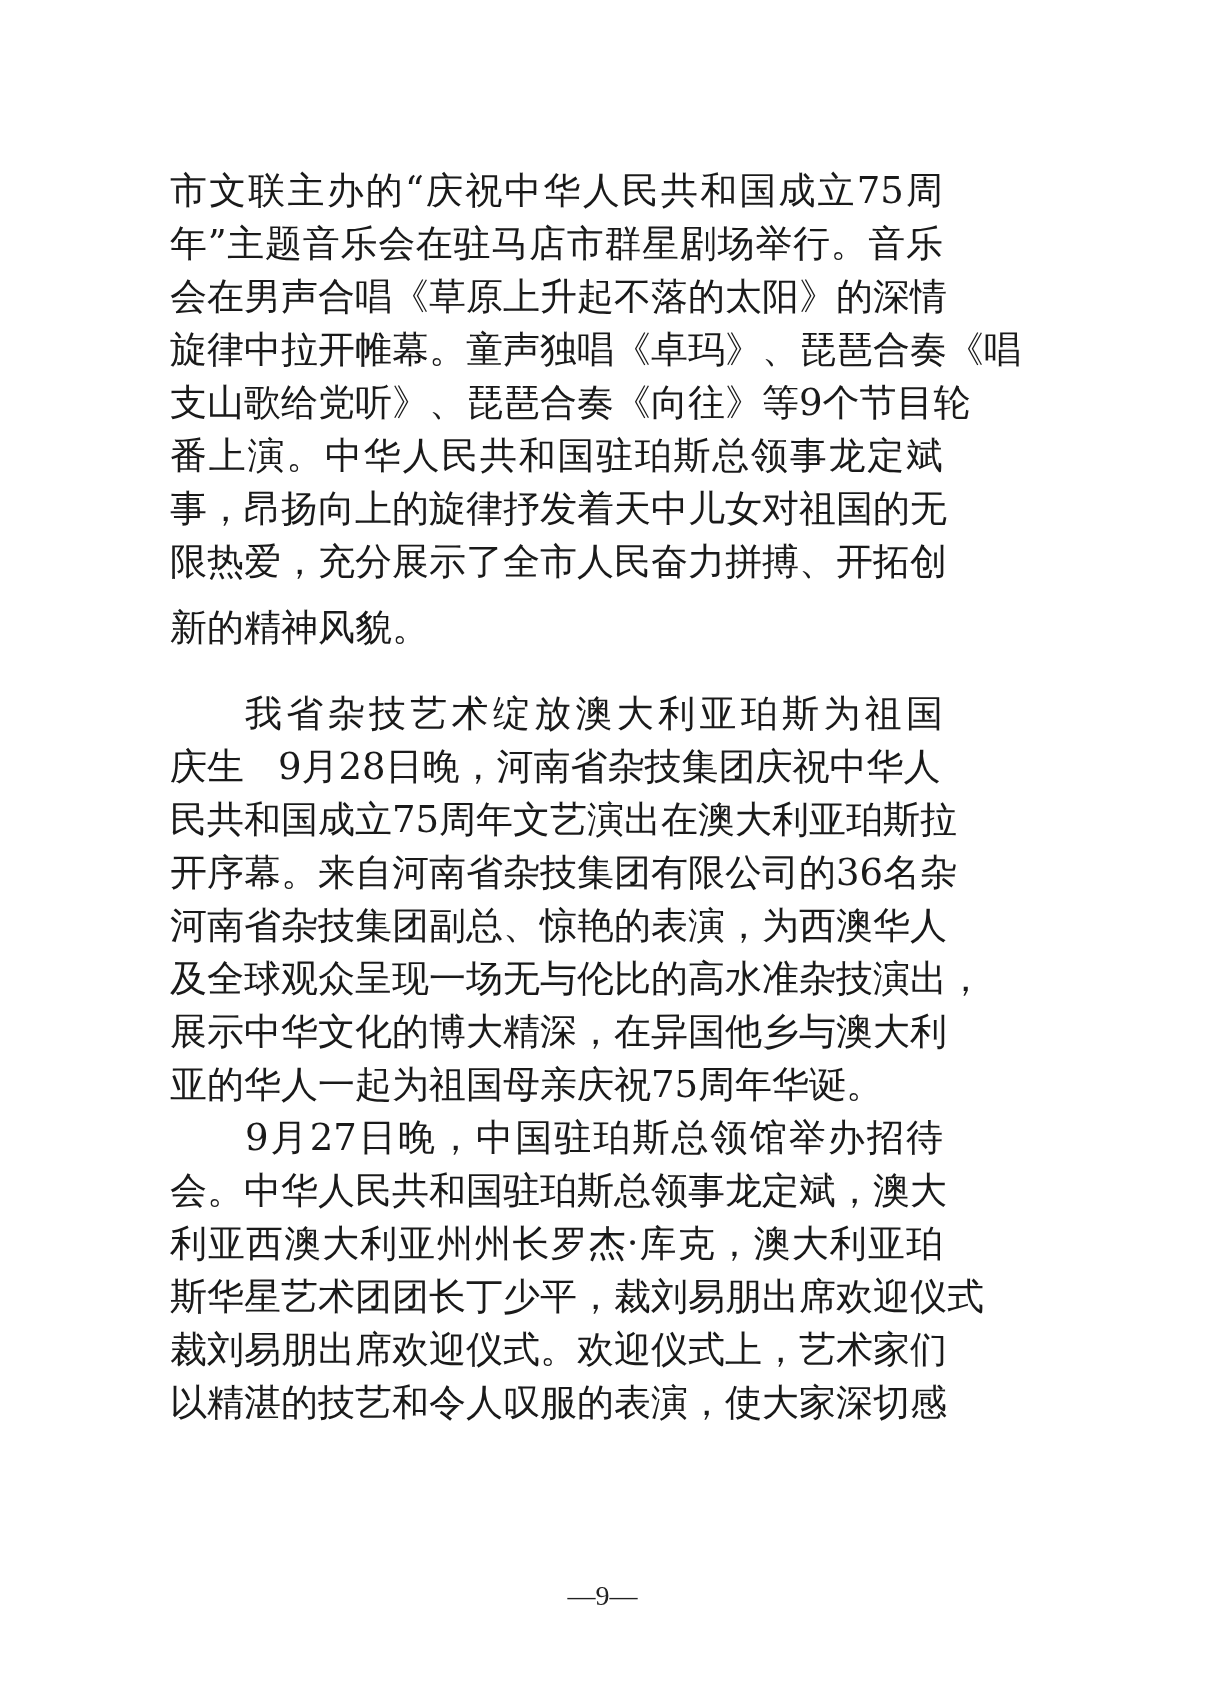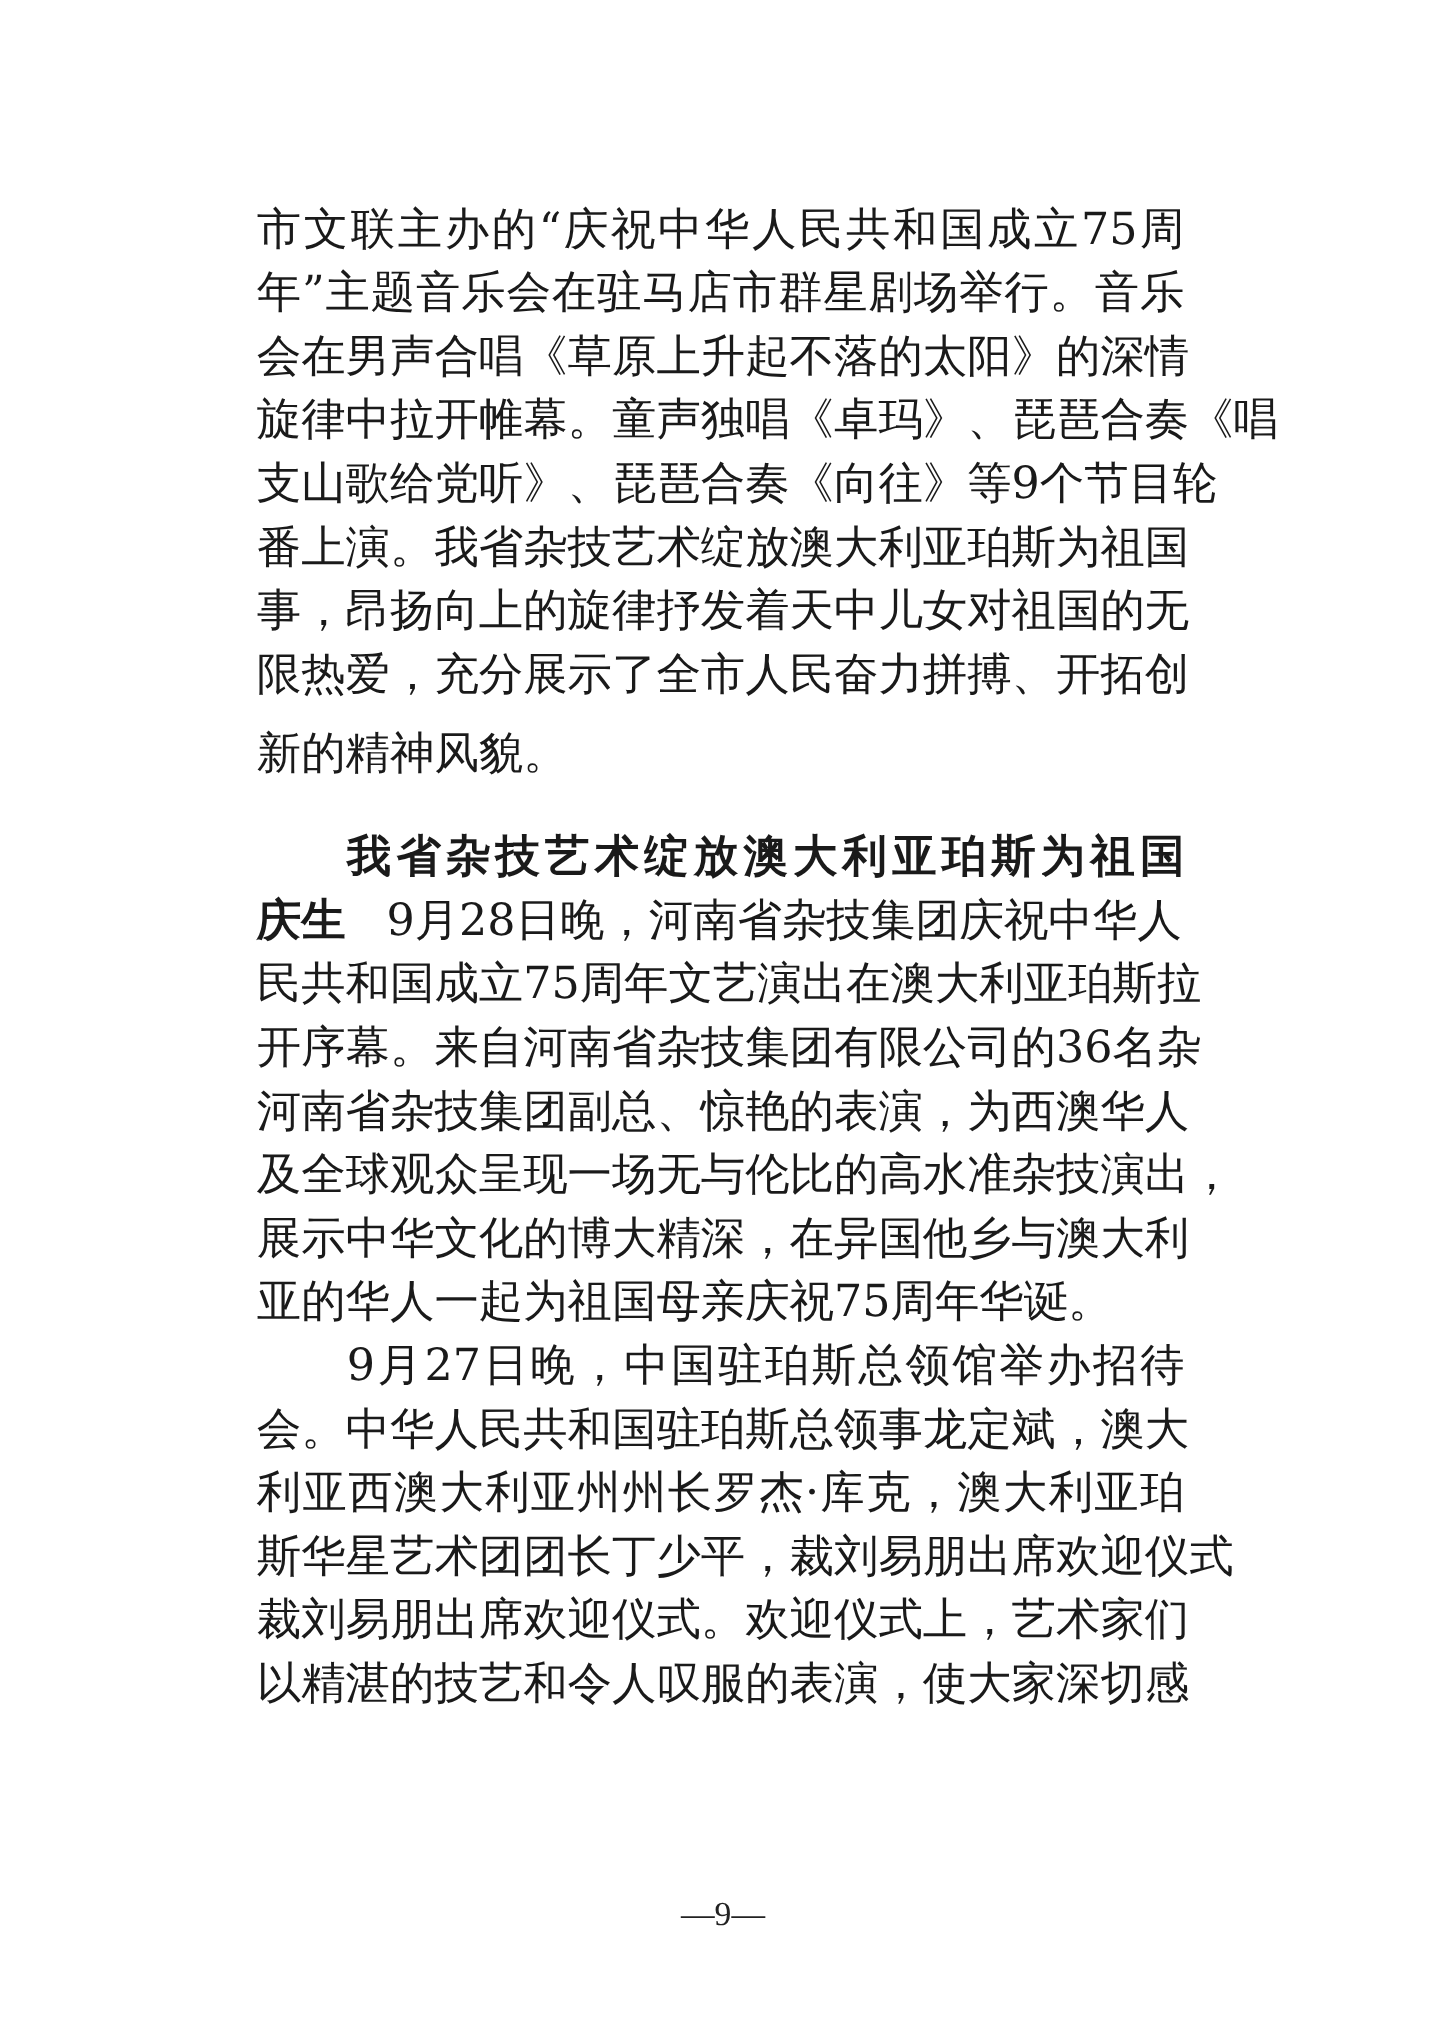--- a/index.html
+++ b/index.html
@@ -1,37 +1,37 @@
 <!DOCTYPE html>
 <html><head>
 <meta charset="utf-8">
 <style>
   html, body { margin:0; padding:0; background:#ffffff; }
   body { width:1205px; height:1701px; position:relative; overflow:hidden;
          font-family: "DejaVu Serif", "Liberation Serif", serif; color:#1a1a1a; }
   .page { position:absolute; left:170px; top:158px; width:773px; }
   .line { position:absolute; left:0; width:773px; height:66px; font-size:37px; line-height:66px;
-          text-align:justify; text-align-last:justify; white-space:nowrap; letter-spacing:0;margin-left:44px; }
+          text-align:justify; text-align-last:justify; white-space:nowrap; letter-spacing:0; }
   .line.last { text-align-last:left; }
   .line.indent { padding-left:75px; width:698px; }
-  .bold { font-family:"DejaVu Sans", "Liberation Sans", sans-serif; font-weight:bold; }
+  .bold { font-family:"DejaVu Sans", "Liberation Sans", sans-serif; font-weight:normal; }
   .footer { position:absolute; left:0; width:1205px; top:1580px; text-align:center;
             font-size:28px; font-family:"Liberation Serif", serif; color:#222; }
 </style>
 </head>
 <body>
 
 <div class="page">
 
   <div class="line" style="top:0px">市文联主办的“庆祝中华人民共和国成立75周</div>
   <div class="line" style="top:53px">年”主题音乐会在驻马店市群星剧场举行。音乐</div>
   <div class="line" style="top:106px">会在男声合唱《草原上升起不落的太阳》的深情</div>
   <div class="line" style="top:159px">旋律中拉开帷幕。童声独唱《卓玛》、琵琶合奏《唱</div>
   <div class="line" style="top:212px">支山歌给党听》、琵琶合奏《向往》等9个节目轮</div>
-  <div class="line" style="top:265px">番上演。我省杂技艺术绽放澳大利亚珀斯为祖国</div>
+  <div class="line" style="top:265px">番上演。中华人民共和国驻珀斯总领事龙定斌</div>
   <div class="line" style="top:318px">事，昂扬向上的旋律抒发着天中儿女对祖国的无</div>
   <div class="line" style="top:371px">限热爱，充分展示了全市人民奋力拼搏、开拓创</div>
   <div class="line last" style="top:437px">新的精神风貌。</div>
 
   <div class="line indent bold" style="top:523px">我省杂技艺术绽放澳大利亚珀斯为祖国</div>
   <div class="line last" style="top:576px">
     <span class="bold">庆生</span><span style="display:inline-block;width:34px"></span><span>9月28日晚，河南省杂技集团庆祝中华人</span>
   </div>
   <div class="line" style="top:629px">民共和国成立75周年文艺演出在澳大利亚珀斯拉</div>
   <div class="line" style="top:682px">开序幕。来自河南省杂技集团有限公司的36名杂</div>

